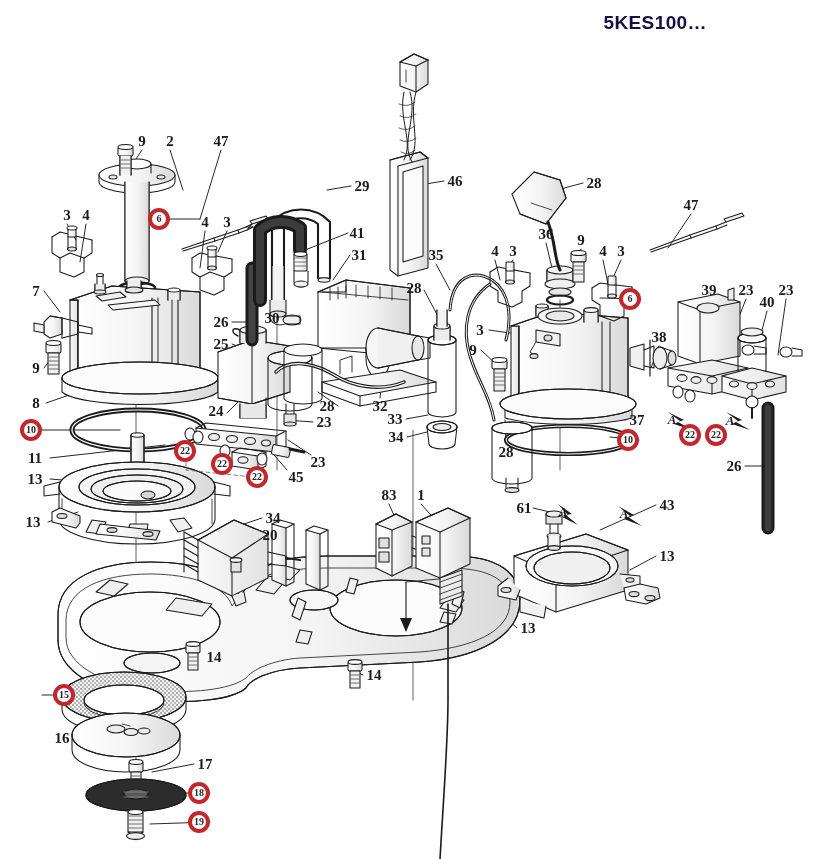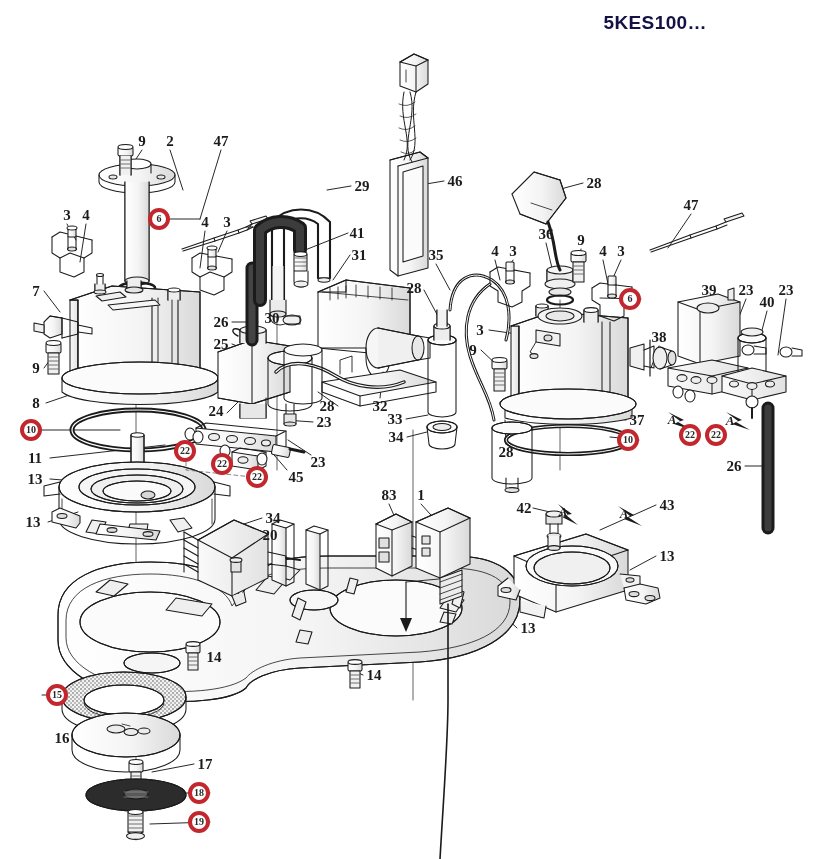--- a/index.html
+++ b/index.html
@@ -826,21 +826,21 @@
     <div class="lbl" style="left:746px;top:290px">23</div>
     <div class="lbl" style="left:786px;top:290px">23</div>
     <div class="lbl" style="left:767px;top:302px">40</div>
     <div class="lbl" style="left:659px;top:337px">38</div>
     <div class="lbl" style="left:637px;top:420px">37</div>
     <div class="lbl" style="left:734px;top:466px">26</div>
     <div class="lbl" style="left:273px;top:518px">34</div>
     <div class="lbl" style="left:270px;top:535px">20</div>
     <div class="lbl" style="left:389px;top:495px">83</div>
     <div class="lbl" style="left:421px;top:495px">1</div>
-    <div class="lbl" style="left:524px;top:508px">42</div>
+    <div class="lbl" style="left:524px;top:508px">61</div>
     <div class="lbl" style="left:667px;top:505px">43</div>
     <div class="lbl" style="left:667px;top:556px">13</div>
     <div class="lbl" style="left:528px;top:628px">13</div>
     <div class="lbl" style="left:214px;top:657px">14</div>
     <div class="lbl" style="left:374px;top:675px">14</div>
     <div class="lbl" style="left:62px;top:738px">16</div>
     <div class="lbl" style="left:205px;top:764px">17</div>
   </div>
 
   <div>
@@ -853,18 +853,18 @@
   <div>
     <div class="rmark" style="left:159px;top:219px">6</div>
     <div class="rmark" style="left:31px;top:430px">10</div>
     <div class="rmark" style="left:185px;top:451px">22</div>
     <div class="rmark" style="left:222px;top:464px">22</div>
     <div class="rmark" style="left:257px;top:477px">22</div>
     <div class="rmark" style="left:630px;top:299px">6</div>
     <div class="rmark" style="left:628px;top:440px">10</div>
     <div class="rmark" style="left:690px;top:435px">22</div>
     <div class="rmark" style="left:716px;top:435px">22</div>
-    <div class="rmark" style="left:57px;top:695px">15</div>
+    <div class="rmark" style="left:64px;top:695px">15</div>
     <div class="rmark" style="left:199px;top:793px">18</div>
     <div class="rmark" style="left:199px;top:822px">19</div>
   </div>
 
 </div>
 
 </body></html>

